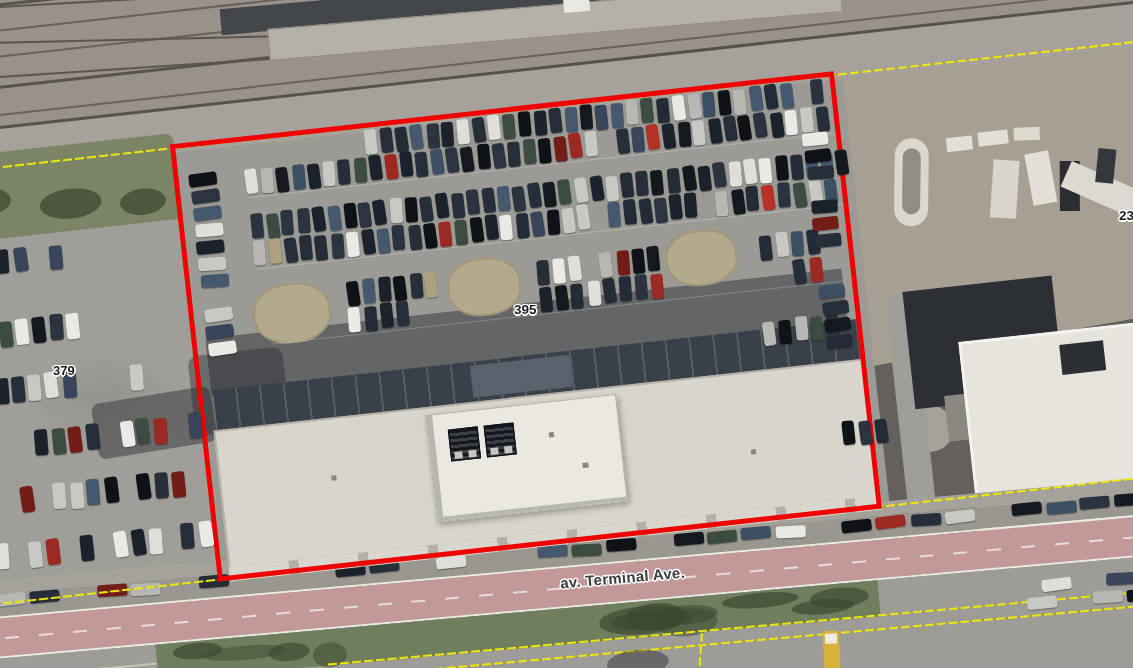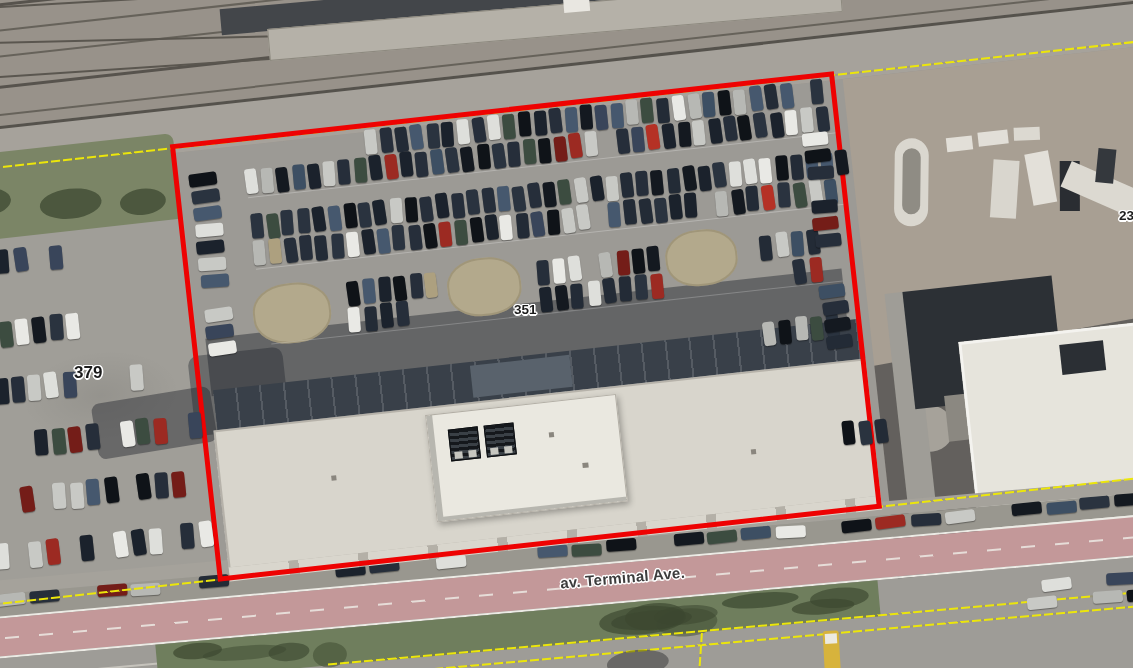--- a/index.html
+++ b/index.html
@@ -406,17 +406,17 @@
       <div class="car" style="left: 967.347px; top: 366px; width: 26px; height: 13px; background: rgb(38, 46, 58); transform: rotate(2.03178deg);"></div>
       <div class="car" style="left: 966.523px; top: 400px; width: 26px; height: 13px; background: rgb(27, 34, 44); transform: rotate(2.34173deg);"></div>
       <div class="car" style="left: 966.135px; top: 417px; width: 26px; height: 13px; background: rgb(116, 29, 24); transform: rotate(-0.173549deg);"></div>
       <div class="car" style="left: 967.286px; top: 434px; width: 26px; height: 13px; background: rgb(38, 46, 58); transform: rotate(0.671402deg);"></div>
       <div class="car" style="left: 965.224px; top: 485px; width: 26px; height: 13px; background: rgb(61, 79, 99); transform: rotate(-1.42992deg);"></div>
       <div class="car" style="left: 966.895px; top: 502px; width: 26px; height: 13px; background: rgb(38, 46, 58); transform: rotate(-1.98435deg);"></div>
       <div class="car" style="left: 967.418px; top: 519px; width: 26px; height: 13px; background: rgb(20, 25, 32); transform: rotate(-2.21046deg);"></div>
       <div class="car" style="left: 967.093px; top: 536px; width: 26px; height: 13px; background: rgb(35, 43, 54); transform: rotate(-2.0572deg);"></div>
     </div>
 
-  <div class="halo" style="left:74px;top:363px;font-size:17px">379</div>
-  <div class="halo" style="left:514px;top:302px;font-size:13.5px">351</div>
+  <div class="halo" style="left:53px;top:363px;font-size:13px">379</div>
+  <div class="halo" style="left:514px;top:302px;font-size:13.5px">395</div>
   <div class="halo" style="left:1119px;top:208px;font-size:13.5px">23</div>
   <div class="halo" style="left:560px;top:569px;font-size:15px;letter-spacing:.3px;color:#3c3c3c;transform:rotate(-5deg)">av. Terminal Ave.</div>
 </div>
 
 </body></html>

